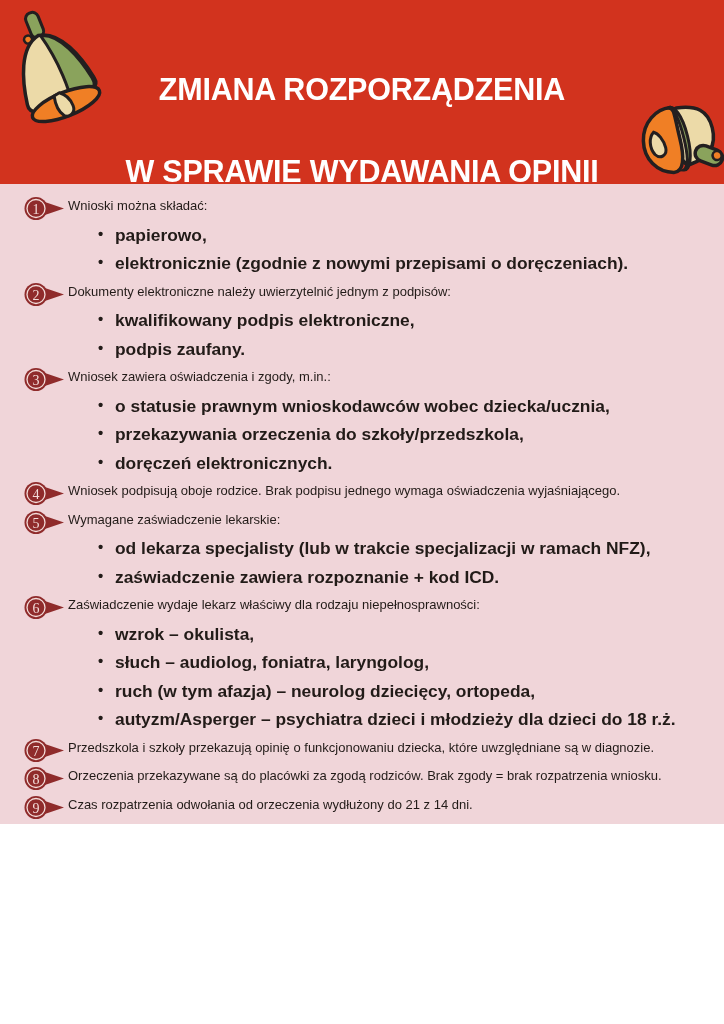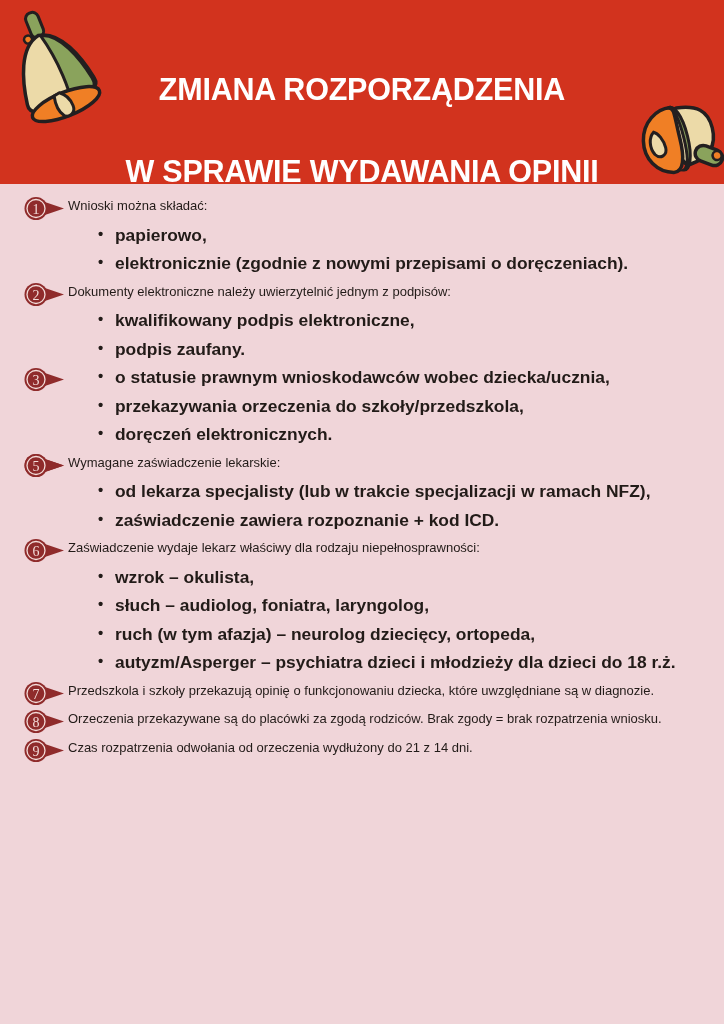--- a/index.html
+++ b/index.html
@@ -3,21 +3,21 @@
 <meta charset="utf-8">
 <style>
   html, body {
     margin: 0;
     padding: 0;
     background: #ffffff;
   }
   #poster {
     position: relative;
     width: 724px;
-    height: 1024px;
+    height: 824px;
     background: #f0d5d9;
     overflow: hidden;
     font-family: "Liberation Sans", sans-serif;
   }
 
   
   #header {
     position: relative;
     width: 724px;
     height: 184px;
@@ -171,33 +171,35 @@
           <li class="">podpis zaufany.</li>
         </ul>
       </div>
       <div class="item">
         <svg viewBox="0 0 46 27" class="marker" style="top: 3px;">
           <path d="M14 4 L42 13.5 L14 23 Z" fill="#8f2b2b"></path>
           <circle cx="14" cy="13.5" r="11.5" fill="#8f2b2b"></circle>
           <circle cx="14" cy="13.5" r="9" fill="none" stroke="#f3dcd9" stroke-width="1.3"></circle>
           <text x="14" y="19.4" text-anchor="middle" fill="#f3dcd9" font-size="14" font-family="&quot;Liberation Serif&quot;, serif">3</text>
         </svg>
+        <p class="item-text"> Wniosek zawiera oświadczenia i zgody, m.in.:</p>
         <ul class="subs">
           <li class="">o statusie prawnym wnioskodawców wobec dziecka/ucznia,</li>
           <li class="">przekazywania orzeczenia do szkoły/przedszkola,</li>
           <li class="">doręczeń elektronicznych.</li>
         </ul>
       </div>
       <div class="item">
         <svg viewBox="0 0 46 27" class="marker" style="top: 3px;">
           <path d="M14 4 L42 13.5 L14 23 Z" fill="#8f2b2b"></path>
           <circle cx="14" cy="13.5" r="11.5" fill="#8f2b2b"></circle>
           <circle cx="14" cy="13.5" r="9" fill="none" stroke="#f3dcd9" stroke-width="1.3"></circle>
           <text x="14" y="19.4" text-anchor="middle" fill="#f3dcd9" font-size="14" font-family="&quot;Liberation Serif&quot;, serif">4</text>
         </svg>
+        <p class="item-text justify">Wniosek podpisują oboje rodzice. Brak podpisu jednego wymaga oświadczenia wyjaśniającego.</p>
       </div>
       <div class="item">
         <svg viewBox="0 0 46 27" class="marker" style="top: 3px;">
           <path d="M14 4 L42 13.5 L14 23 Z" fill="#8f2b2b"></path>
           <circle cx="14" cy="13.5" r="11.5" fill="#8f2b2b"></circle>
           <circle cx="14" cy="13.5" r="9" fill="none" stroke="#f3dcd9" stroke-width="1.3"></circle>
           <text x="14" y="19.4" text-anchor="middle" fill="#f3dcd9" font-size="14" font-family="&quot;Liberation Serif&quot;, serif">5</text>
         </svg>
         <p class="item-text">Wymagane zaświadczenie lekarskie:</p>
         <ul class="subs">

